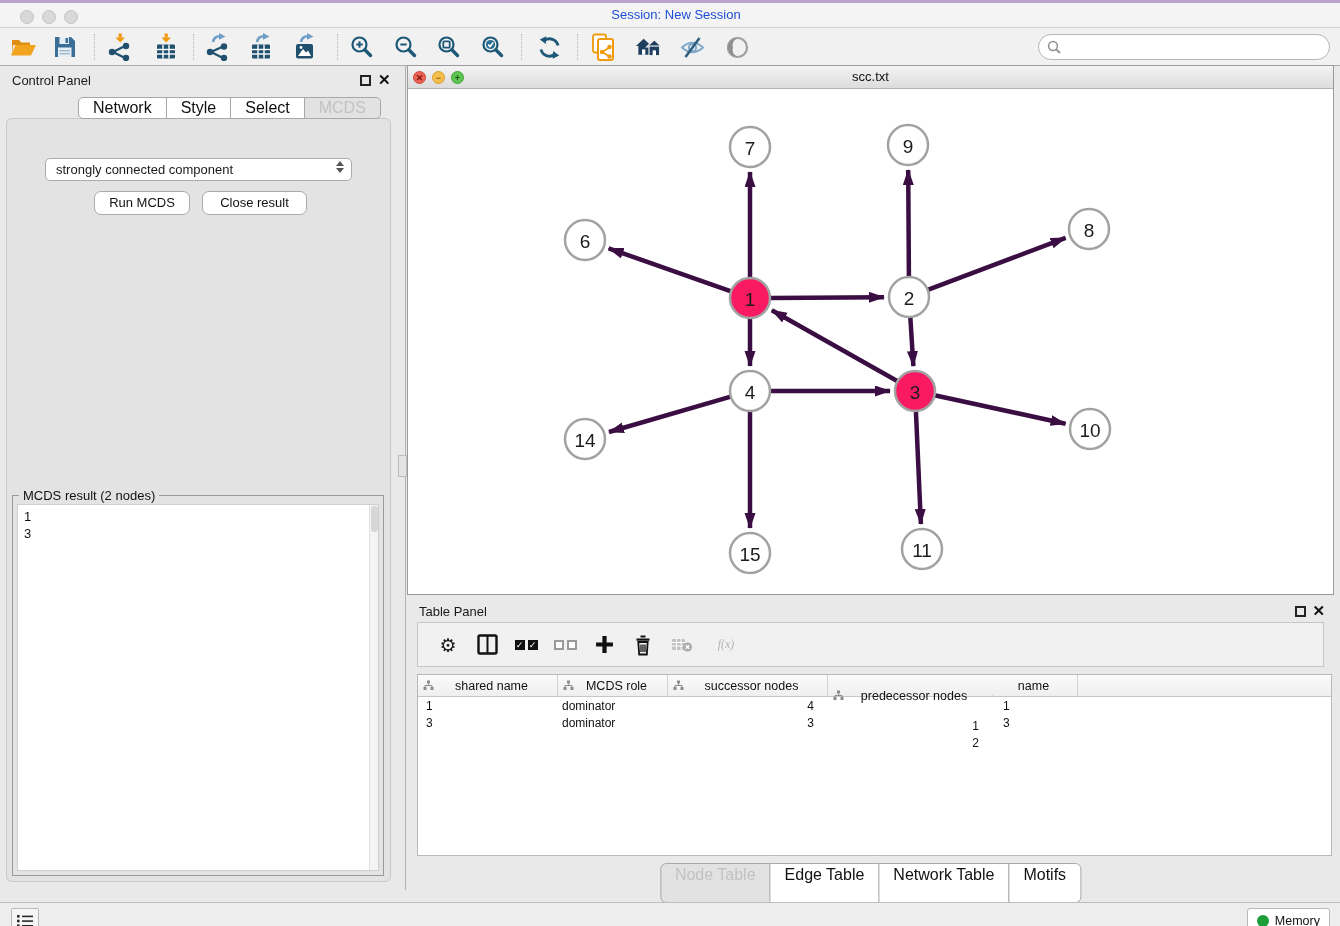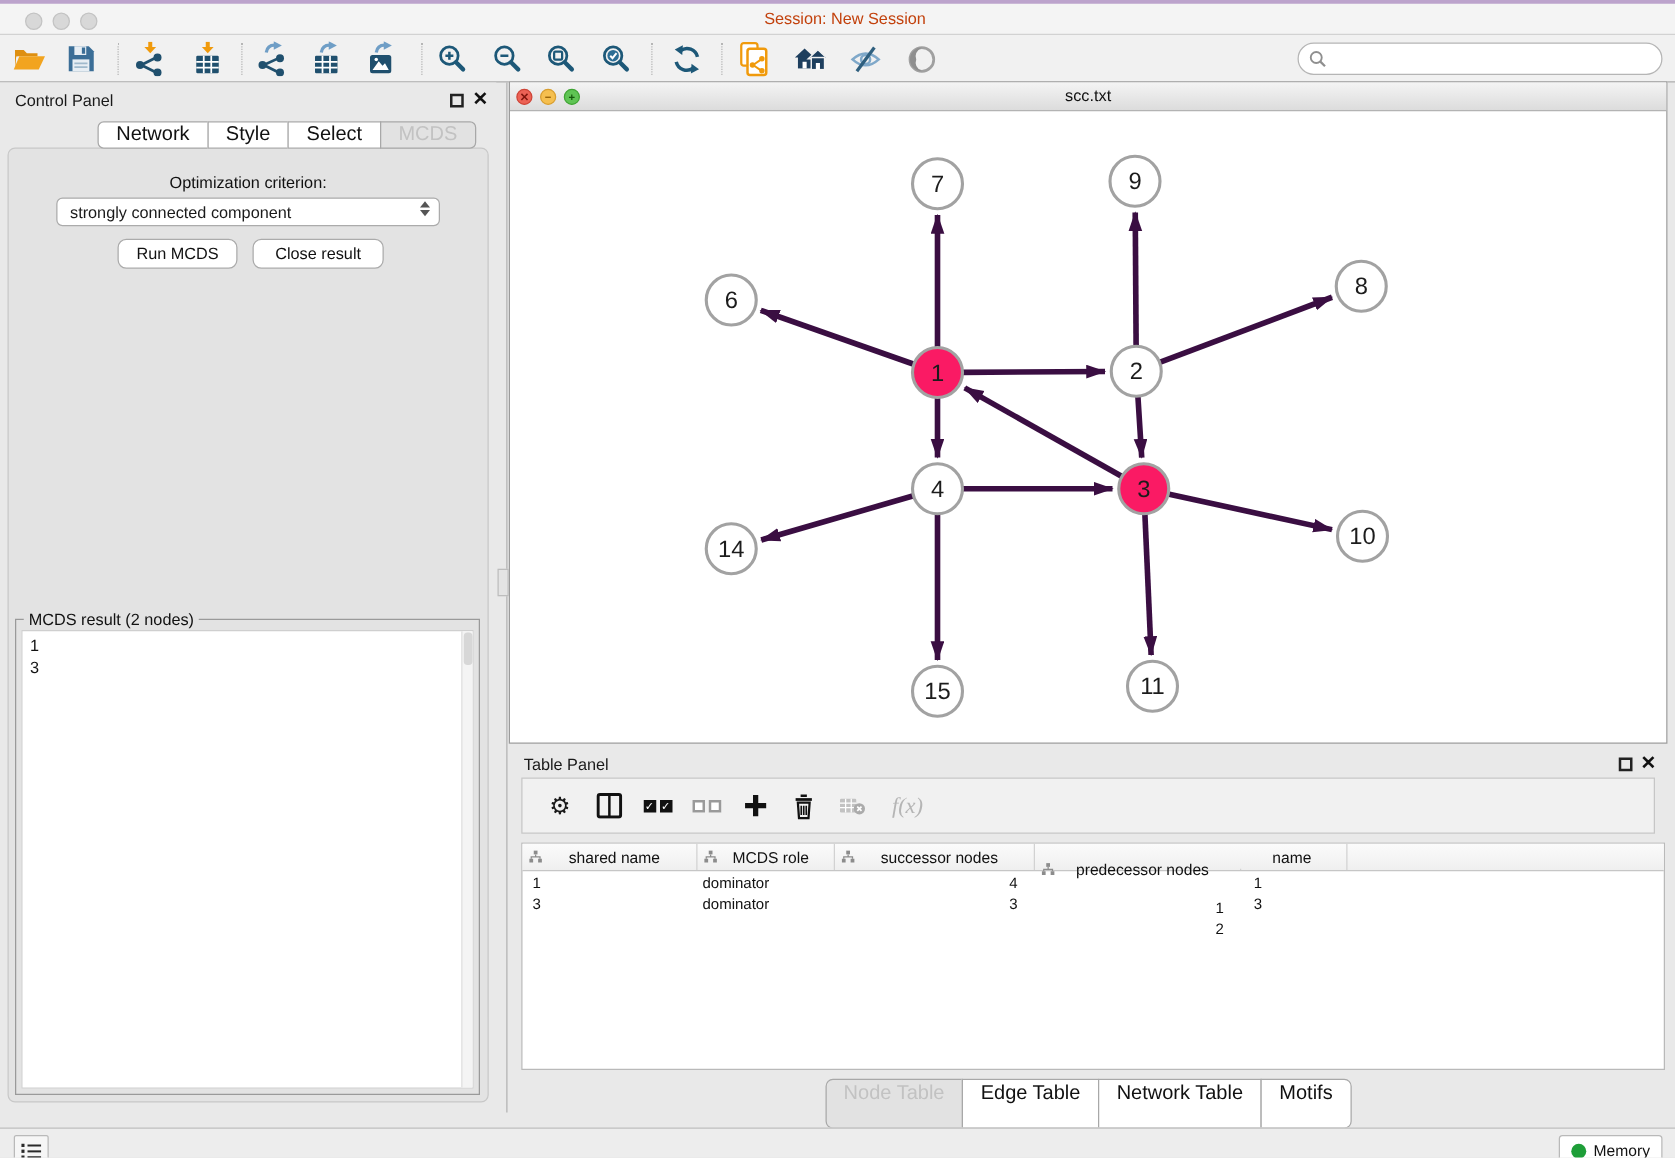--- a/index.html
+++ b/index.html
@@ -4,21 +4,21 @@
 <style>
   * { margin:0; padding:0; box-sizing:border-box; }
   html,body { width:1340px; height:926px; overflow:hidden; }
   body { font-family:"Liberation Sans",sans-serif; background:#E9E9E9; position:relative; color:#1a1a1a; }
 
   
   .titlebar { position:absolute; top:0; left:0; right:0; height:28px; background:#F4F4F4;
               border-top:3px solid #BCA3CC; border-bottom:1px solid #D2D2D2; }
   .traffic { position:absolute; top:7px; width:14px; height:14px; border-radius:50%;
              background:#D8D8D8; border:1px solid #C3C3C3; }
-  .titlebar-title { text-align:center; line-height:24px; color:#c2410c; font-size:13px;margin-left:12px; }
+  .titlebar-title { text-align:center; line-height:24px; color:#1d4ed8; font-size:13px;margin-left:12px; }
 
   
   .toolbar { position:absolute; top:28px; left:0; right:0; height:38px; background:#F1F1F1;
              border-bottom:1px solid #ACACAC; }
   .tb-icon { position:absolute; top:4px; width:30px; height:30px; display:flex; align-items:center; justify-content:center; }
   .tb-sep { position:absolute; top:6px; height:26px; border-left:1px dotted #B6B6B6; }
   .search { position:absolute; right:10px; top:6px; width:292px; height:26px; border:1px solid #B5B5B5;
             border-radius:13px; background:#fff; display:flex; align-items:center; padding-left:8px; }
   .search input { border:none; outline:none; flex:1; height:20px; font-size:13px; background:transparent; margin-left:5px; }
 
@@ -72,21 +72,21 @@
 
   
   .table-panel { position:absolute; left:407px; top:597px; width:927px; height:293px; background:#E9E9E9; }
   .tp-toolbar { position:absolute; left:10px; right:10px; top:25px; height:45px; background:#F1F1F1;
                 border:1px solid #C6C6C6; display:flex; align-items:center; padding-left:18px; gap:15px; }
   .tp-ico { width:24px; height:24px; display:flex; align-items:center; justify-content:center; }
   .gear-glyph { font-family:"DejaVu Sans",sans-serif; font-size:19px; color:#1a1a1a; }
   .cb { width:10px; height:10px; display:inline-block; }
   .cb.on { background:#111; color:#fff; font-size:9px; line-height:10px; text-align:center; }
   .cb.off { border:2px solid #9A9A9A; background:#fff; }
-  .fx { font-family:"Liberation Serif",serif; font-style:italic; font-size:18px; color:#B5B5B5; }
+  .fx { font-family:"Liberation Serif",serif; font-style:italic; font-size:12px; color:#B5B5B5; }
   .tablebox { position:absolute; left:10px; top:77px; width:915px; height:182px; background:#fff; border:1px solid #B9B9B9; }
   .thead { display:flex; height:22px; background:linear-gradient(#FBFBFB,#EFEFEF); border-bottom:1px solid #C6C6C6; }
   .th { display:flex; align-items:center; border-right:1px solid #D2D2D2; font-size:12.5px; color:#111; padding-left:5px; }
   .th span { flex:1; text-align:center; padding-right:8px; }
   .tr { display:flex; height:17px; font-size:12px; color:#111; }
   .td { padding-top:2px; }
   .c0 { width:140px; } .c1 { width:110px; } .c2 { width:160px; } .c3 { width:165px;margin-top:20px; } .c4 { width:85px; }
   .td.c0 { padding-left:8px; } .td.c1 { padding-left:4px; }
   .td.c2,.td.c3 { text-align:right; padding-right:14px; }
   .td.c4 { padding-left:10px; }
@@ -287,21 +287,20 @@
   <div class="panel-title">Control Panel</div>
   <span class="win-max" style="left:360px"></span>
   <span class="win-close" style="left:378px">✕</span>
   <div class="cp-box"></div>
   <div class="tab-row" style="left:78px; top:31px">
       <div class="tab">Network</div>
       <div class="tab">Style</div>
       <div class="tab">Select</div>
       <div class="tab sel">MCDS</div>
     </div>
-  <div class="opt-label">Optimization criterion:</div>
   <div class="select">
     <span>strongly connected component</span>
     <span class="stepper">
         <i class="up"></i>
         <i class="dn"></i>
       </span>
   </div>
   <div class="btn" style="left:94px; width:96px">Run MCDS</div>
   <div class="btn" style="left:202px; width:105px">Close result</div>
   <div class="groupbox">

